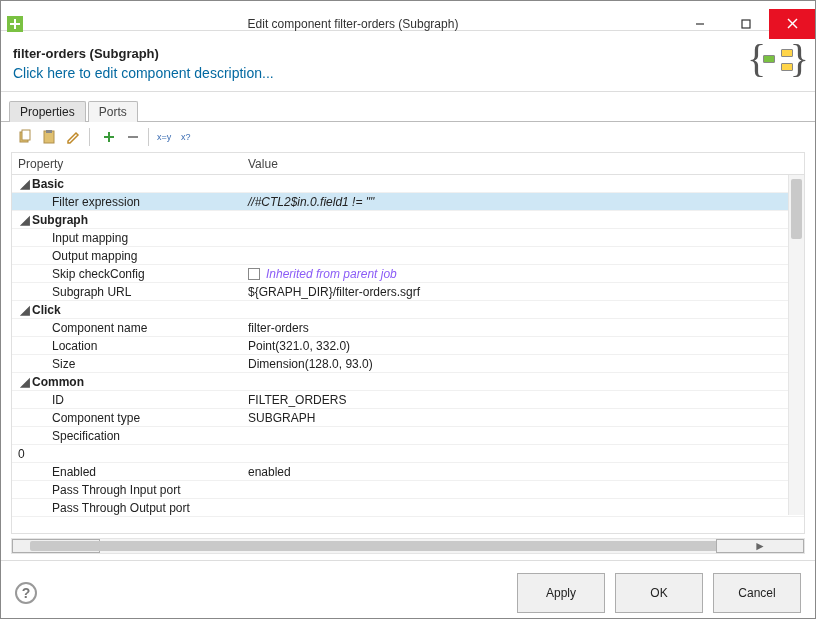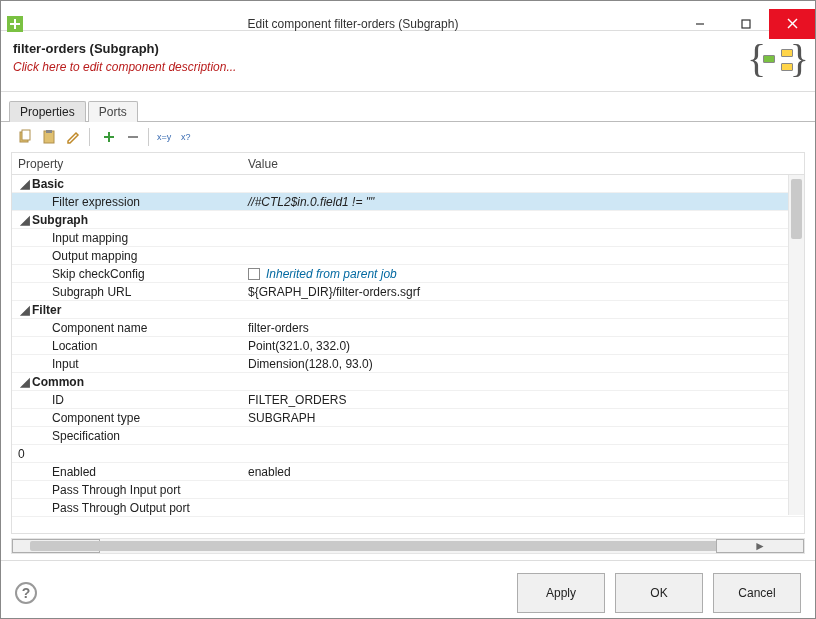--- a/index.html
+++ b/index.html
@@ -37,26 +37,26 @@
   .titlebar .title { flex: 1; text-align: center; color: #333; }
   .winbtns { display: flex; }
   .winbtn { width: 46px; height: 30px; display:flex; align-items:center; justify-content:center; color:#333; }
   .winbtn.close { background: #e81123; color:#fff; }
   .winbtn svg { display:block; }
 
   
   .header {
     padding: 10px 12px 6px 12px;
     display:flex;
-    align-items:flex-start;
+    align-items:center;
     gap: 8px;
   }
   .header-text { flex:1; }
   .header-text h1 { margin:0 0 4px 0; font-size: 13px; font-weight: bold; }
-  .header-text .desc { color:#b91c1c; font-style: italic; font-size: 12px; }
+  .header-text .desc { color:#0369a1; font-size: 14px; }
   .header-icon {
     width: 50px; height: 44px;
     position: relative;
   }
   .header-icon .brace { position:absolute; font-size:40px; color:#555; top:-6px; font-family: Georgia, serif;}
   .header-icon .brace.l { left:-6px; }
   .header-icon .brace.r { right:-6px; }
   .header-icon .blk { position:absolute; width:12px; height:8px; border:1px solid #888; border-radius:1px; }
   .header-icon .g { background:#7ac142; left:10px; top:14px; }
   .header-icon .y1{ background:#ffd54a; left:28px; top:8px; }
@@ -126,21 +126,21 @@
     width: 14px; display:inline-flex; justify-content:center; color:#555;
   }
   .row .prop {
     width: 230px; display:flex; align-items:center; white-space:nowrap;
     overflow:hidden; text-overflow:ellipsis;
   }
   .row .prop .pad { display:inline-block; }
   .row .val { flex:1; padding-left:6px; white-space:nowrap; overflow:hidden; text-overflow:ellipsis; color:#222; }
   .row .val.italic { font-style: italic; }
   .row .chk { width:12px; height:12px; border:1px solid #888; background:#fff; display:inline-block; margin-right:6px; vertical-align:-2px; }
-  .row .inh { color:#0369a1; font-style: italic; }
+  .row .inh { color:#8b5cf6; font-style: italic; }
 
   .vscroll-stub { position:absolute; right:0; top:22px; bottom:18px; width:16px; background:#f4f4f4; border-left:1px solid #e5e5e5;}
   .vscroll-stub .thumb { position:absolute; left:2px; right:2px; top:4px; height:60px; background:#c9c9c9; border-radius:2px; }
 
   .hscroll {
     margin: 0 10px 6px 10px;
     height: 16px; background:#f4f4f4; border:1px solid #e5e5e5;
     position:relative;
   }
   .hscroll .btn { position:absolute; top:0; width:16px; height:14px; display:flex; align-items:center; justify-content:center; color:#666; }
@@ -314,42 +314,42 @@
           <span class="pad" style="width:40px"></span>
           <span>Subgraph URL</span>
         </div>
       <div class="val">${GRAPH_DIR}/filter-orders.sgrf</div>
     </div>
 
     <div class="row group">
       <div class="prop">
           <span class="pad" style="width:6px"></span>
           <span class="caret">◢</span>
-          <span>Filter</span>
+          <span>Click</span>
         </div>
       <div class="val"></div>
     </div>
     <div class="row">
       <div class="prop">
           <span class="pad" style="width:40px"></span>
           <span>Component name</span>
         </div>
       <div class="val">filter-orders</div>
     </div>
     <div class="row">
       <div class="prop">
           <span class="pad" style="width:40px"></span>
           <span>Location</span>
         </div>
       <div class="val">Point(321.0, 332.0)</div>
     </div>
     <div class="row">
       <div class="prop">
           <span class="pad" style="width:40px"></span>
-          <span>Input</span>
+          <span>Size</span>
         </div>
       <div class="val">Dimension(128.0, 93.0)</div>
     </div>
 
     <div class="row group">
       <div class="prop">
           <span class="pad" style="width:6px"></span>
           <span class="caret">◢</span>
           <span>Common</span>
         </div>

